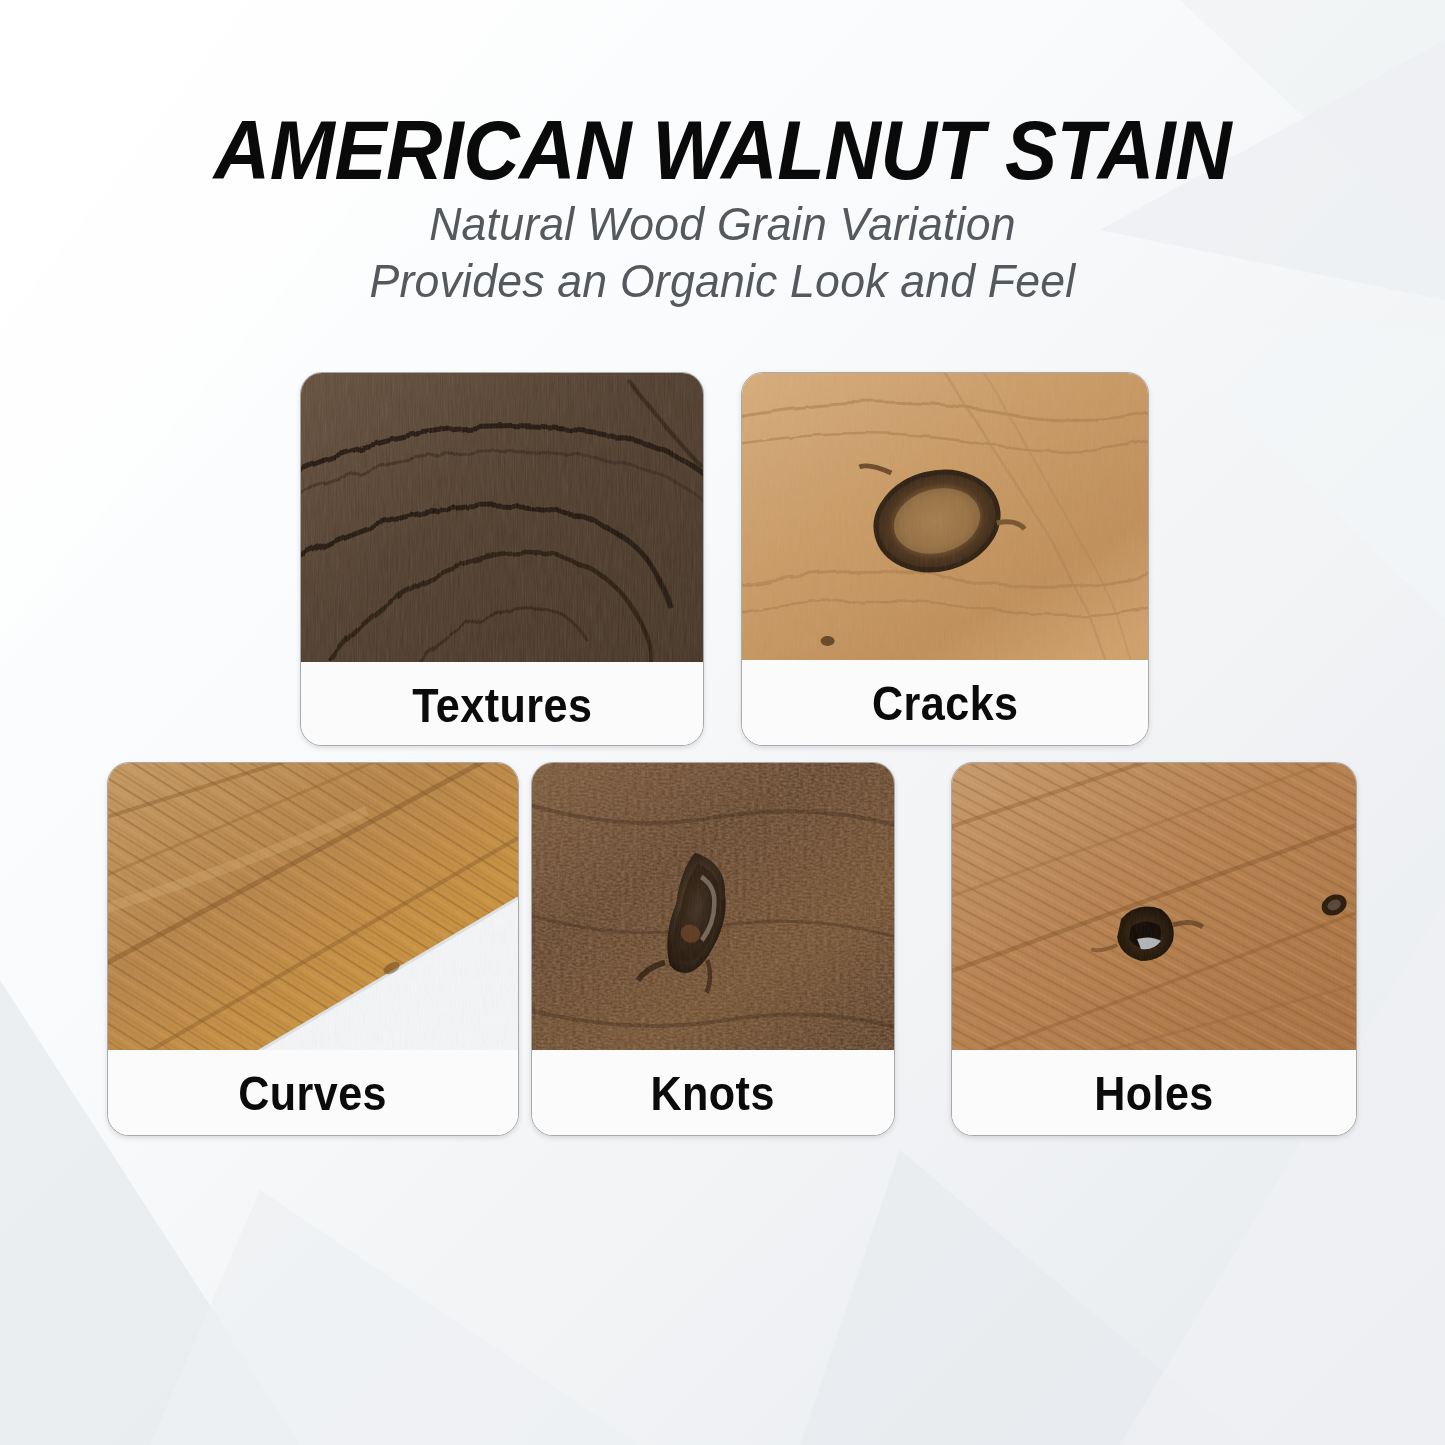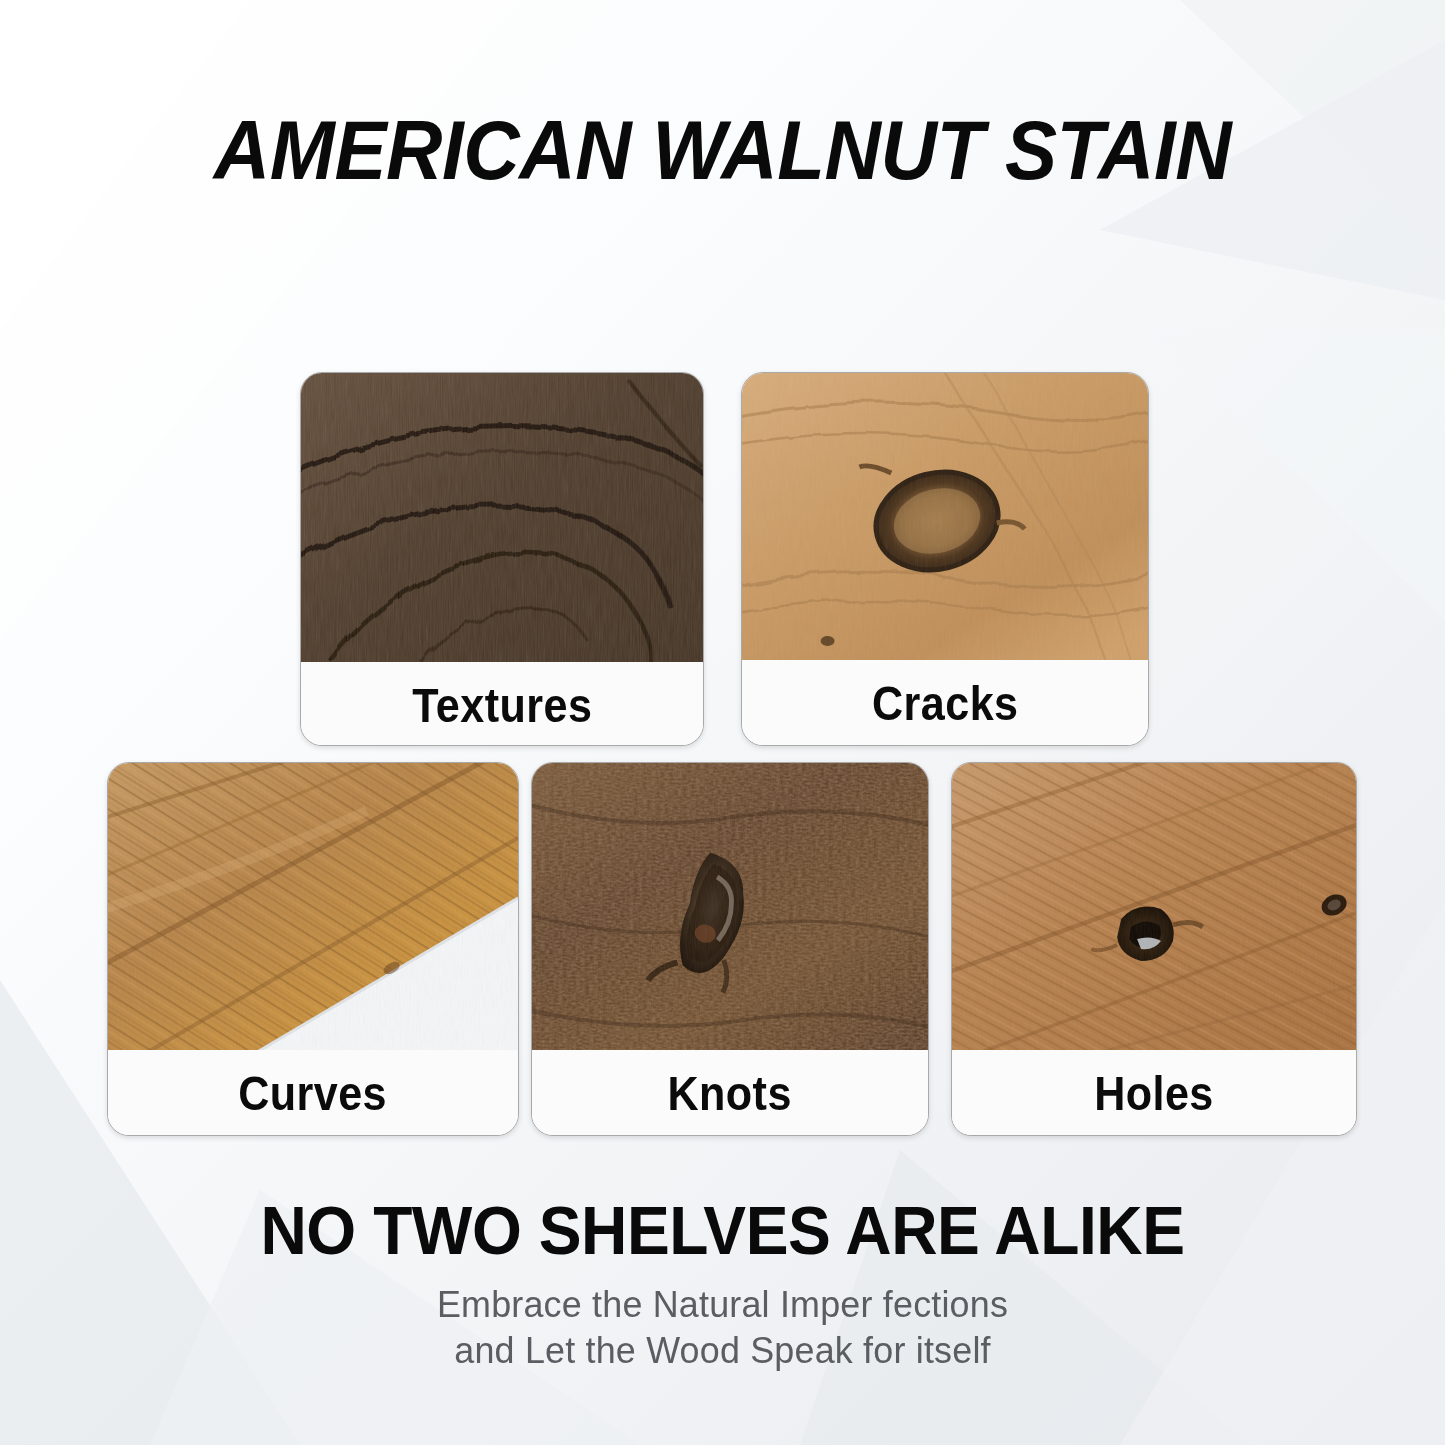--- a/index.html
+++ b/index.html
@@ -83,22 +83,22 @@
   #card-textures { left:300px;  top:372px; width:404px;  height:374px; }
   #card-textures .card-photo { height:289px; }
   #card-textures .card-label { height:81px; }
 
   #card-cracks   { left:741px;  top:372px; width:408px;  height:374px; }
   #card-cracks .card-photo { height:289px; }
   #card-cracks .card-label { height:85px;margin-top:16px; }
 
   
   #card-curves { left:107px;  top:762px; width:412px; height:374px; }
-  #card-knots  { left:531px;  top:762px; width:398px; height:374px; }
-  #card-holes  { left:951px;  top:762px; width:406px; height:374px;border-radius:20px; }
+  #card-knots  { left:531px;  top:762px; width:364px; height:374px; }
+  #card-holes  { left:951px;  top:762px; width:406px; height:374px; }
   #card-curves .card-photo, #card-knots .card-photo, #card-holes .card-photo { height:289px; }
   #card-curves .card-label, #card-knots .card-label, #card-holes .card-label { height:85px; }
 </style>
 </head>
 <body>
 
 <div id="poster">
 
   <svg class="facets" viewBox="0 0 1445 1445" preserveAspectRatio="none">
     <polygon points="0,0 250,0 0,330" fill="#ffffff" opacity="0.85"></polygon>
@@ -107,20 +107,24 @@
     <polygon points="0,980 300,1445 0,1445" fill="#e3e7eb" opacity="0.6"></polygon>
     <polygon points="260,1190 640,1445 150,1445" fill="#eef0f3" opacity="0.75"></polygon>
     <polygon points="900,1150 1250,1445 800,1445" fill="#e6e9ed" opacity="0.55"></polygon>
     <polygon points="1445,900 1445,1445 1120,1445" fill="#eff1f4" opacity="0.7"></polygon>
     <polygon points="0,300 160,0 520,0 0,640" fill="#ffffff" opacity="0.45"></polygon>
     <polygon points="1150,330 1445,330 1445,620" fill="#f4f6f8" opacity="0.6"></polygon>
   </svg>
 
   <div class="head-block" id="title-top">
     <div class="big-title">AMERICAN WALNUT STAIN</div>
+    <div class="subs">
+      <div class="sub-line">Natural Wood Grain Variation</div>
+      <div class="sub-line">Provides an Organic Look and Feel</div>
+    </div>
   </div>
 
   <div class="card" id="card-textures">
     <div class="card-photo">
       <svg viewBox="0 0 404 289" preserveAspectRatio="none">
         <defs>
           <linearGradient id="txBase" x1="0" y1="0" x2="1" y2="1">
             <stop offset="0%" stop-color="#6b5440"></stop>
             <stop offset="45%" stop-color="#55412f"></stop>
             <stop offset="100%" stop-color="#4a3827"></stop>
@@ -356,21 +360,14 @@
           <ellipse cx="0" cy="0" rx="7" ry="5" fill="#6a5a4c" opacity="0.7" transform="rotate(-24)"></ellipse>
         </g>
         <rect width="406" height="289" filter="url(#hoNoise)" opacity="0.2"></rect>
       </svg>
     </div>
     <div class="card-label">
       <span>Holes</span>
     </div>
   </div>
 
-  <div class="head-block" id="title-bottom">
-    <div class="big-title">NO TWO SHELVES ARE ALIKE</div>
-    <div class="subs">
-      <div class="sub-line">Embrace the Natural Imper fections</div>
-      <div class="sub-line">and Let the Wood Speak for itself</div>
-    </div>
-  </div>
 
 </div>
 
 </body></html>

